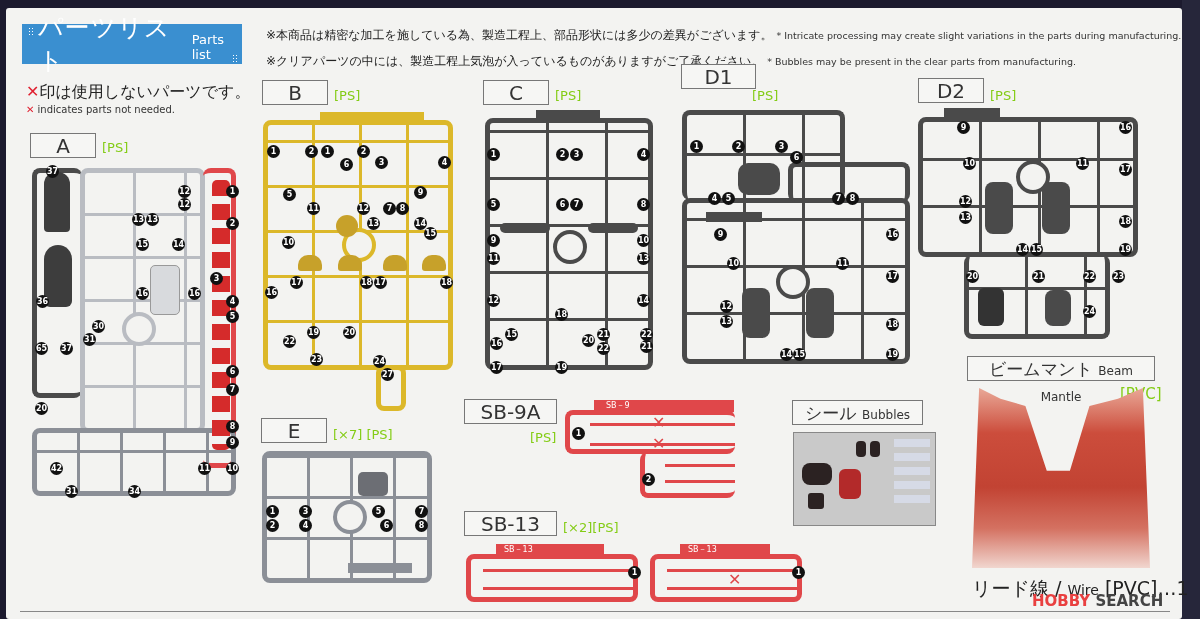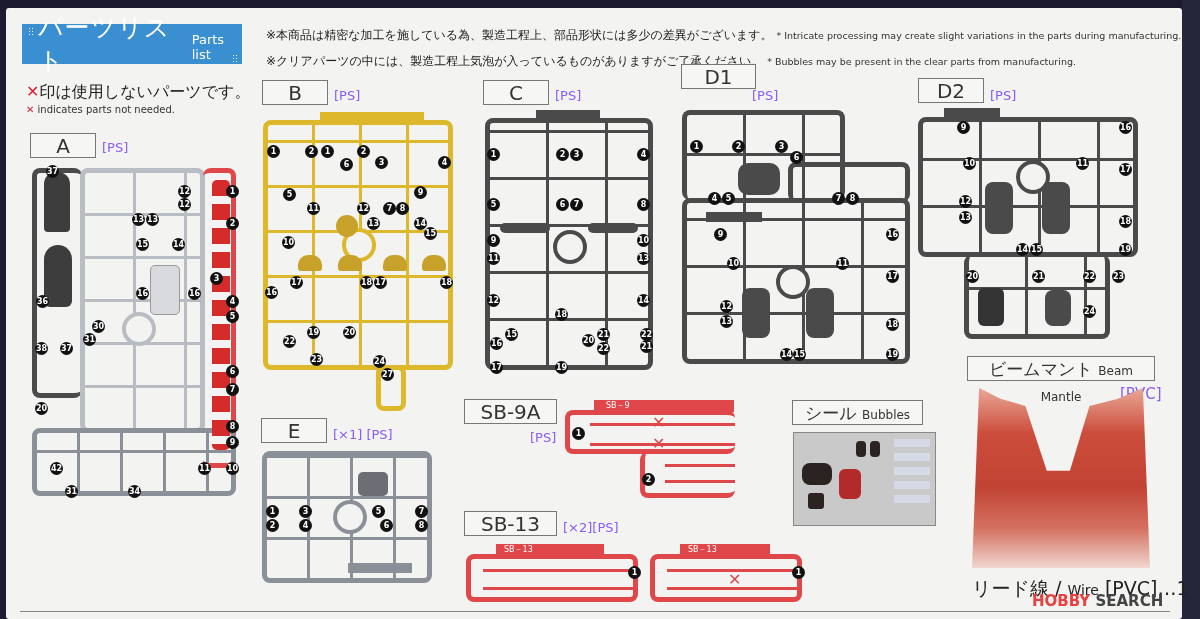--- a/index.html
+++ b/index.html
@@ -10,21 +10,21 @@
 .header-box .jp{font-size:25px;letter-spacing:1px}
 .header-box .en{font-size:13px;margin-left:10px;margin-top:6px}
 .dots{position:absolute;width:6px;height:8px;background:radial-gradient(circle,#fff 40%,transparent 45%) 0 0/3px 3px}
 .note{position:absolute;font-size:12px;color:#222;white-space:nowrap}
 .note .en{font-size:9.5px;color:#333}
 .notneed{position:absolute;left:26px;top:82px;font-size:16px;color:#222}
 .notneed .x{color:#e02030;font-weight:bold}
 .notneed-en{position:absolute;left:26px;top:104px;font-size:10px;color:#333}
 .notneed-en .x{color:#e02030;font-weight:bold}
 .label{position:absolute;border:1px solid #777;background:#f6f6f4;font-size:20px;color:#333;text-align:center;height:25px;line-height:24px}
-.mat{position:absolute;font-size:13px;color:#8b5cf6}
+.mat{position:absolute;font-size:13px;color:#84cc16}
 .runner{position:absolute;border:5px solid;border-radius:8px}
 .r-gray{border-color:#8b8f97;background:repeating-linear-gradient(90deg,transparent 0 40px,#8b8f97 40px 43px),repeating-linear-gradient(0deg,transparent 0 38px,#8b8f97 38px 41px)}
 .r-dark{border-color:#4a4a4a;background:repeating-linear-gradient(90deg,transparent 0 56px,#4a4a4a 56px 59px),repeating-linear-gradient(0deg,transparent 0 44px,#4a4a4a 44px 47px)}
 .r-yellow{border-color:#dcb82a;background:repeating-linear-gradient(90deg,transparent 0 44px,#dcb82a 44px 47px),repeating-linear-gradient(0deg,transparent 0 42px,#dcb82a 42px 45px)}
 .r-light{border-color:#b9bcc2;background:repeating-linear-gradient(90deg,transparent 0 48px,#b9bcc2 48px 51px),repeating-linear-gradient(0deg,transparent 0 40px,#b9bcc2 40px 43px)}
 .r-red{border-color:#e0474a}
 .hub{position:absolute;width:34px;height:34px;border-radius:50%;border:4px solid;background:#f3f3f1}
 .tag{position:absolute;height:10px}
 .part{position:absolute;border-radius:5px}
 .num{position:absolute;width:13px;height:13px;border-radius:50%;background:#111;color:#fff;font-size:8px;line-height:13px;text-align:center;font-weight:bold}
@@ -82,21 +82,21 @@
 <div class="num" style="left:178px;top:185px">12</div>
 <div class="num" style="left:178px;top:198px">12</div>
 <div class="num" style="left:132px;top:213px">13</div>
 <div class="num" style="left:146px;top:213px">13</div>
 <div class="num" style="left:172px;top:238px">14</div>
 <div class="num" style="left:136px;top:238px">15</div>
 <div class="num" style="left:136px;top:287px">16</div>
 <div class="num" style="left:188px;top:287px">16</div>
 <div class="num" style="left:92px;top:320px">30</div>
 <div class="num" style="left:83px;top:333px">31</div>
-<div class="num" style="left:35px;top:342px">38</div>
+<div class="num" style="left:35px;top:342px">65</div>
 <div class="num" style="left:60px;top:342px">37</div>
 <div class="num" style="left:36px;top:295px">36</div>
 <div class="num" style="left:35px;top:402px">20</div>
 <div class="num" style="left:50px;top:462px">42</div>
 <div class="num" style="left:65px;top:485px">31</div>
 <div class="num" style="left:128px;top:485px">34</div>
 
 <div class="label" style="left:262px;top:80px;width:66px">B</div>
 <div class="mat" style="left:334px;top:88px">[PS]</div>
 <div class="tag" style="left:320px;top:112px;width:104px;background:#dcb82a"></div>
@@ -220,21 +220,21 @@
 <div class="num" style="left:1119px;top:163px">17</div>
 <div class="num" style="left:1119px;top:215px">18</div>
 <div class="num" style="left:1119px;top:243px">19</div>
 <div class="num" style="left:966px;top:270px">20</div>
 <div class="num" style="left:1032px;top:270px">21</div>
 <div class="num" style="left:1083px;top:270px">22</div>
 <div class="num" style="left:1112px;top:270px">23</div>
 <div class="num" style="left:1083px;top:305px">24</div>
 
 <div class="label" style="left:261px;top:418px;width:66px">E</div>
-<div class="mat" style="left:333px;top:427px">[×1] [PS]</div>
+<div class="mat" style="left:333px;top:427px">[×7] [PS]</div>
 <div class="runner r-gray" style="left:262px;top:451px;width:170px;height:132px"></div>
 <div class="hub" style="left:333px;top:500px;border-color:#8b8f97"></div>
 <div class="tag" style="left:348px;top:563px;width:64px;background:#8b8f97"></div>
 <div class="part" style="left:358px;top:472px;width:30px;height:24px;background:#6c6e74"></div>
 <div class="num" style="left:266px;top:505px">1</div>
 <div class="num" style="left:266px;top:519px">2</div>
 <div class="num" style="left:299px;top:505px">3</div>
 <div class="num" style="left:299px;top:519px">4</div>
 <div class="num" style="left:372px;top:505px">5</div>
 <div class="num" style="left:380px;top:519px">6</div>

